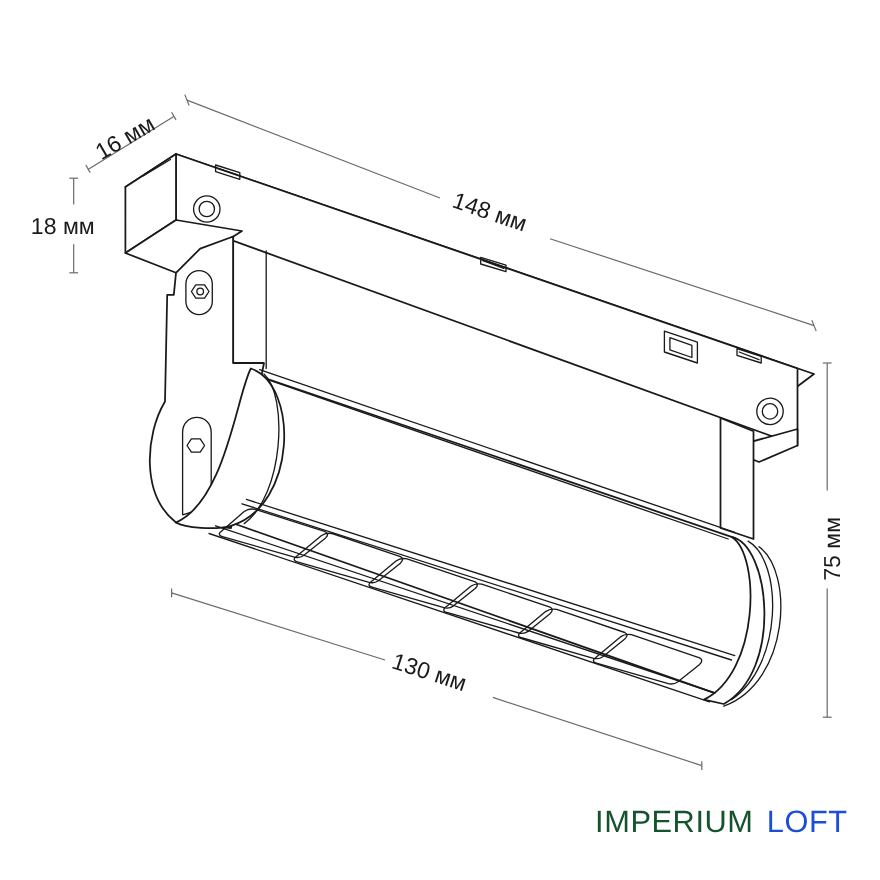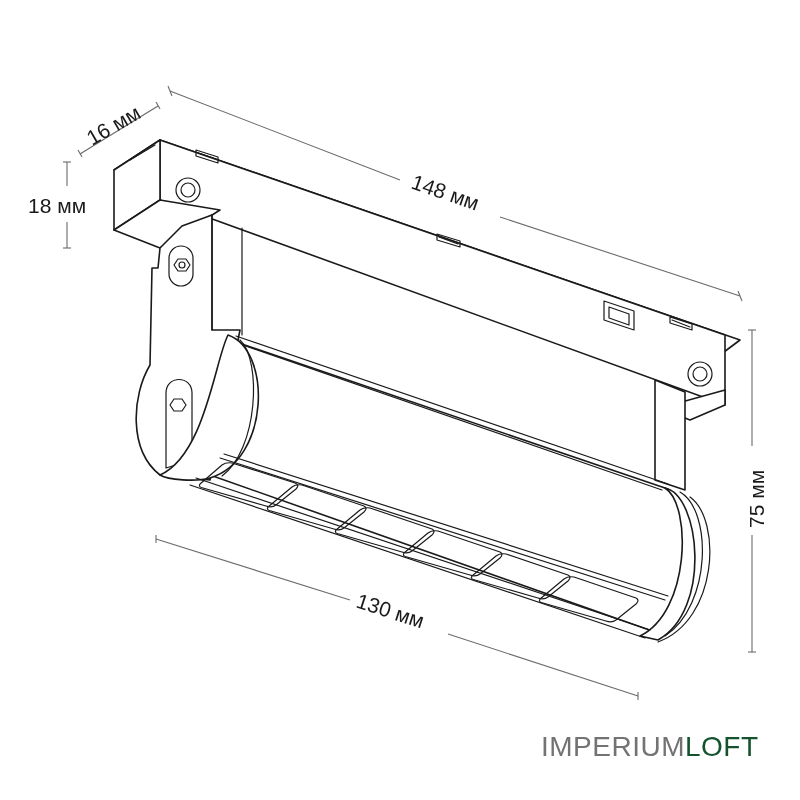--- a/index.html
+++ b/index.html
@@ -50,22 +50,22 @@
       position: absolute;
       left: 541px;
       top: 733px;
       font-family: "Liberation Sans", sans-serif;
       font-size: 28px;
       font-weight: 400;
       letter-spacing: 0.5px;
       line-height: 1;
       white-space: nowrap;
     }
-    .brand .b1 { color: #737373; }
-    .brand .b2 { color: #14532d; }
+    .brand .b1 { color: #14532d; }
+    .brand .b2 { color: #1d4ed8; margin-left: 12px; }
   </style>
 </head>
 <body>
 
 <div class="canvas">
 
   <svg class="drawing" viewBox="0 0 800 800" xmlns="http://www.w3.org/2000/svg">
 
     <g>
       <line class="dimline" x1="80" y1="154" x2="158" y2="106"></line>

